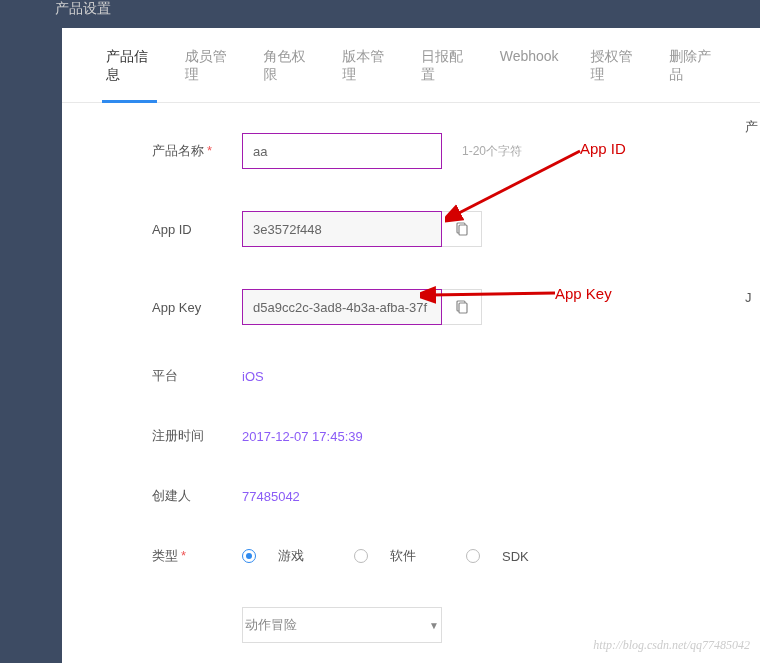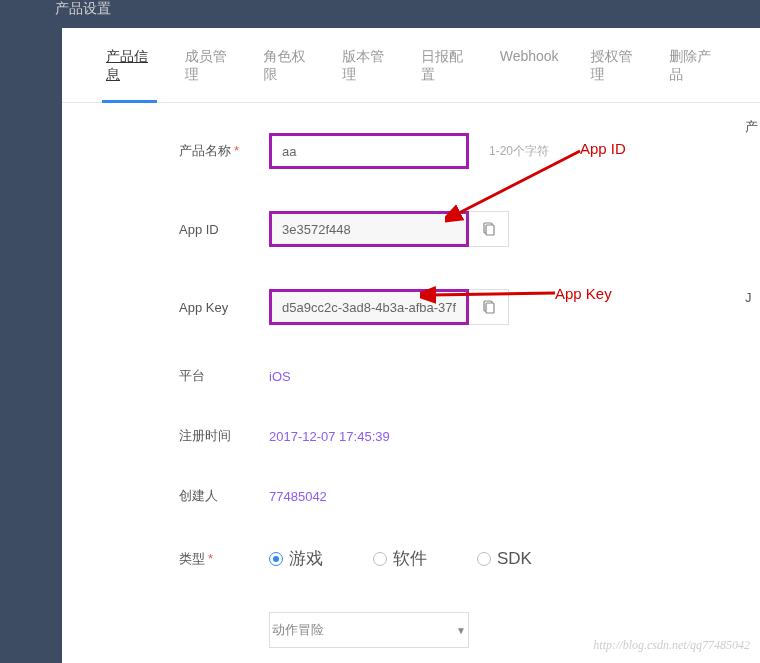--- a/index.html
+++ b/index.html
@@ -34,54 +34,52 @@
     }
     .tab {
       padding: 20px 16px 18px;
       font-size: 14px;
       color: #999;
       cursor: pointer;
       position: relative;
     }
     .tab.active {
       color: #333;
-      text-decoration: underline;
     }
     .tab.active::after {
       content: "";
       position: absolute;
       left: 12px;
       right: 12px;
       bottom: -1px;
       height: 3px;
       background: #2f8aef;
     }
     .form-area {
       padding: 30px 40px 0 90px;
     }
     .form-row {
       display: flex;
       align-items: center;
       margin-bottom: 42px;
-      margin-left: 27px;
     }
     .label {
       width: 90px;
       font-size: 13px;
       color: #555;
       flex-shrink: 0;
     }
     .req {
       color: #e55;
       margin-left: 3px;
     }
     .input-box {
       width: 200px;
       height: 36px;
-      border: 3px solid #a21caf;
+      border: 1px solid #a21caf;
       padding: 0 10px;
       font-size: 13px;
       color: #666;
       background: #fff;
     }
     .input-readonly {
       background: #f7f7f7;
     }
     .hint {
       margin-left: 20px;
@@ -103,22 +101,22 @@
       font-size: 13px;
       color: #8b5cf6;
     }
     .radio-group {
       display: flex;
       gap: 50px;
     }
     .radio-item {
       display: flex;
       align-items: center;
-      gap: 6px;
-      font-size: 17px;
+      gap: 22px;
+      font-size: 13px;
       color: #555;
     }
     .radio-circle {
       width: 14px;
       height: 14px;
       border: 1px solid #bbb;
       border-radius: 50%;
       display: flex;
       align-items: center;
       justify-content: center;

